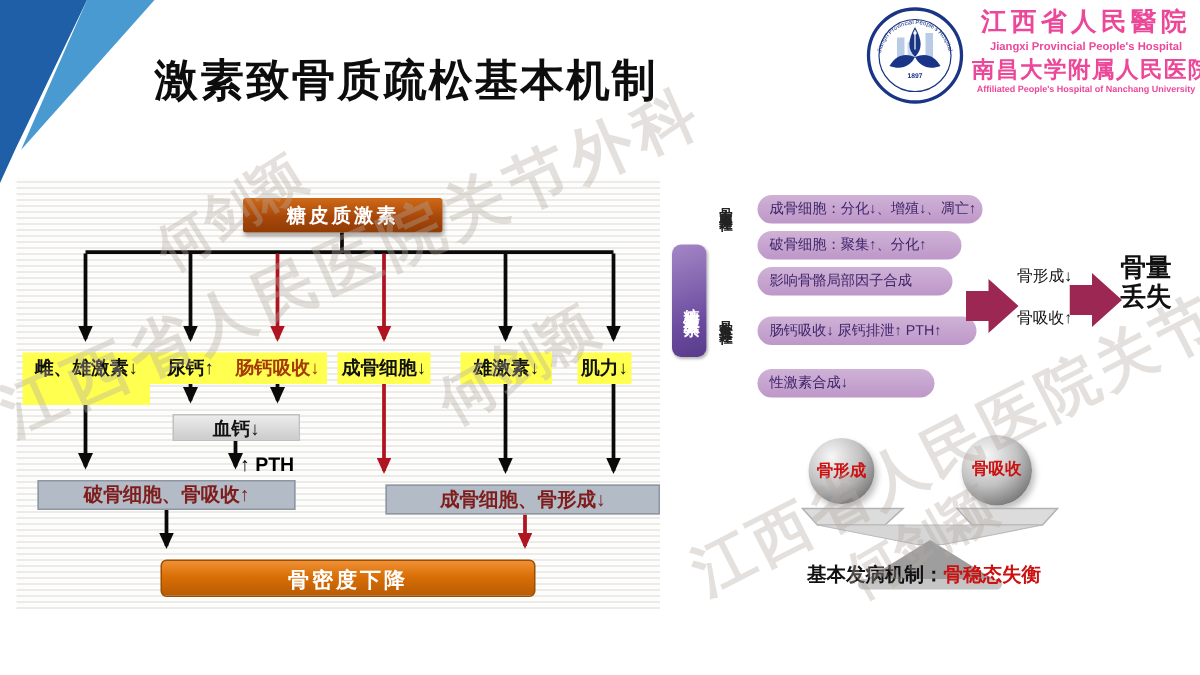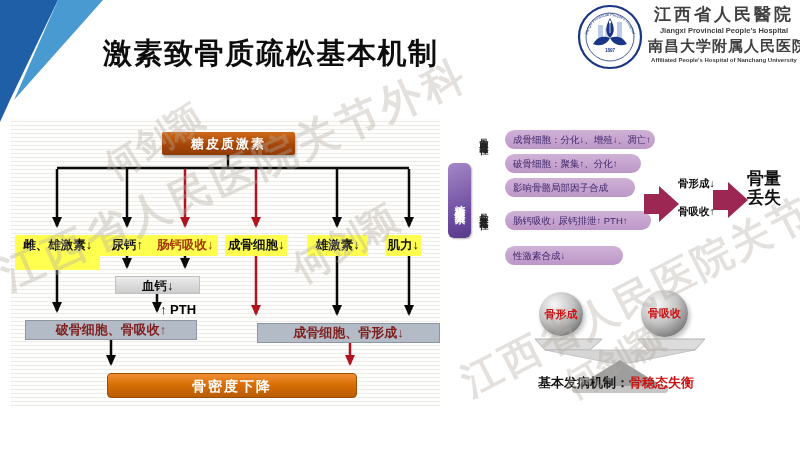--- a/index.html
+++ b/index.html
@@ -7,21 +7,21 @@
     position:relative; width:800px; height:450px; background:#ffffff;
     overflow:hidden; font-family:"Liberation Sans", sans-serif;
   }
   
   .deco{position:absolute;left:0;top:0;}
   .title{
     position:absolute;left:103px;top:34px;font-size:29px;font-weight:bold;
     color:#0d0d0d;letter-spacing:1.5px;white-space:nowrap;
   }
   .logo{position:absolute;left:576px;top:3px;display:flex;align-items:flex-start;}
-  .logo-text{margin-left:4px;width:152px;color:#404040;text-align:center;}
+  .logo-text{margin-left:4px;width:152px;color:#ec4899;text-align:center;}
   .logo-cn1{font-family:"Liberation Serif",serif;font-weight:bold;font-size:17px;letter-spacing:3px;white-space:nowrap;}
   .logo-en1{font-size:7.5px;font-weight:bold;margin-top:0px;white-space:nowrap;}
   .logo-cn2{font-family:"Liberation Serif",serif;font-weight:bold;font-size:15px;letter-spacing:1px;margin-top:2px;white-space:nowrap;}
   .logo-en2{font-size:6px;font-weight:bold;margin-top:1px;white-space:nowrap;}
   
   .flowchart{
     position:absolute;left:11px;top:118px;width:429px;height:288px;
     background:repeating-linear-gradient(180deg,#fdfdfb 0px,#fdfdfb 3px,#ecebe7 3px,#ecebe7 4px);
   }
   .node{position:absolute;box-sizing:border-box;text-align:center;font-weight:bold;white-space:nowrap;}
@@ -43,21 +43,21 @@
     color:#fff;font-weight:bold;font-size:11px;letter-spacing:2px;
     display:flex;align-items:center;justify-content:center;box-shadow:1px 1px 2px rgba(0,0,0,.3);
   }
   .path-label{position:absolute;left:477px;font-size:9px;font-weight:bold;color:#222;letter-spacing:1.5px;}
   .pill{
     position:absolute;left:505px;height:19px;line-height:19px;border-radius:9.5px;
     background:linear-gradient(180deg,#cfb2d6,#bd97c8);color:#40266b;
     font-weight:normal;font-size:9.5px;padding:0 8px;box-sizing:border-box;white-space:nowrap;
   }
   .chunky{position:absolute;}
-  .effect-text{position:absolute;left:678px;font-size:10.5px;font-weight:bold;color:#111;white-space:nowrap;}
+  .effect-text{position:absolute;left:678px;font-size:10.5px;font-weight:normal;color:#111;white-space:nowrap;}
   .result-text{position:absolute;left:747px;top:169px;font-size:17px;font-weight:bold;color:#111;line-height:19px;text-align:center;}
   
   .sphere{
     position:absolute;border-radius:50%;text-align:center;font-weight:bold;font-size:11px;color:#c11;
     background:radial-gradient(circle at 35% 28%,#f7f7f7,#c2c2c2 45%,#585858 95%);
     box-shadow:2px 3px 4px rgba(0,0,0,.25);
   }
   .caption{position:absolute;left:538px;top:374px;font-size:13px;font-weight:bold;white-space:nowrap;}
   .caption .lab{color:#111;}
   .caption .val{color:#cc1111;}

